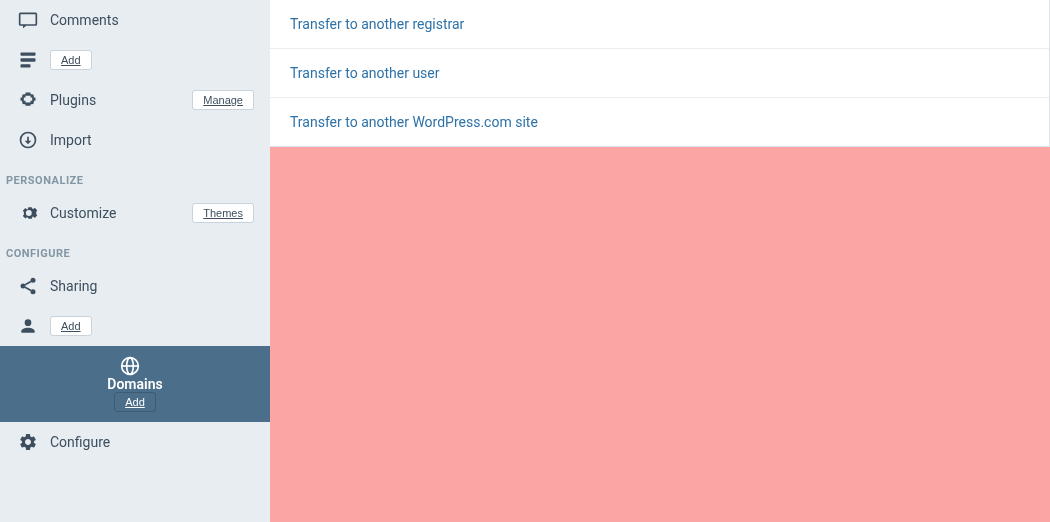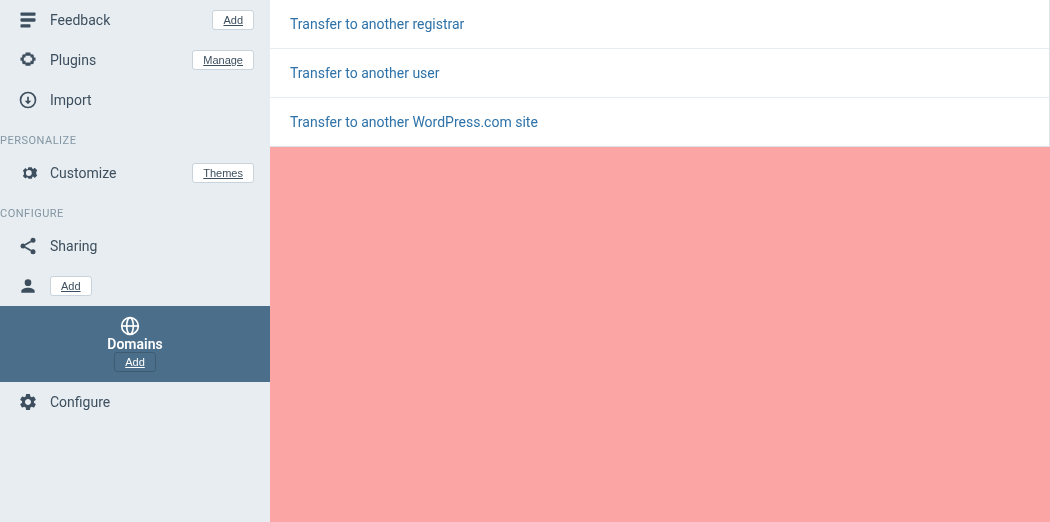--- a/index.html
+++ b/index.html
@@ -75,23 +75,23 @@
       text-decoration: underline;
     }
 
     .sidebar-btn.active-btn {
       background: #4b6e8b;
       border-color: #3d5c72;
       color: #fff;
     }
 
     .section-label {
-      padding: 14px 0 6px;
+      padding: 14px 6px 6px;
       font-size: 11px;
-      font-weight: 400;
+      font-weight: 700;
       color: #8296a3;
       text-transform: uppercase;
       letter-spacing: 0.5px;
     }
 
     
     .main-content {
       flex: 1;
       background: #fca5a5;
       padding: 0;
@@ -130,29 +130,36 @@
     .svg-icon {
       width: 20px;
       height: 20px;
     }
   </style>
 </head>
 <body>
 
 <div class="sidebar">
 
+<div class="sidebar-item">
+      <span class="icon">
+        <svg class="svg-icon" viewBox="0 0 24 24" fill="#3d4f5e">
+          <path d="M3 5h18v12H3V5zm0-2a2 2 0 00-2 2v12a2 2 0 002 2h3v3l4-3h11a2 2 0 002-2V5a2 2 0 00-2-2H3z"></path>
+        </svg>
+      </span>
+      <span class="sidebar-item-label">Comments</span>
+    </div>
     <div class="sidebar-item">
       <span class="icon">
         <svg class="svg-icon" viewBox="0 0 24 24" fill="#3d4f5e">
           <rect x="3" y="3" width="18" height="4" rx="1"></rect>
           <rect x="3" y="10" width="18" height="4" rx="1"></rect>
           <rect x="3" y="17" width="12" height="4" rx="1"></rect>
         </svg>
       </span>
-      <span class="sidebar-item-label">Feedback</span>
       <button class="sidebar-btn">Add</button>
     </div>
     <div class="sidebar-item">
       <span class="icon">
         <svg class="svg-icon" viewBox="0 0 24 24" fill="#3d4f5e">
           <path d="M9 3v2H7a2 2 0 00-2 2v2H3v4h2v2a2 2 0 002 2h2v2h6v-2h2a2 2 0 002-2v-2h2V9h-2V7a2 2 0 00-2-2h-2V3H9zm0 4h6v2h2v4h-2v2H9v-2H7V9h2V7z"></path>
         </svg>
       </span>
       <span class="sidebar-item-label">Plugins</span>
       <button class="sidebar-btn">Manage</button>

